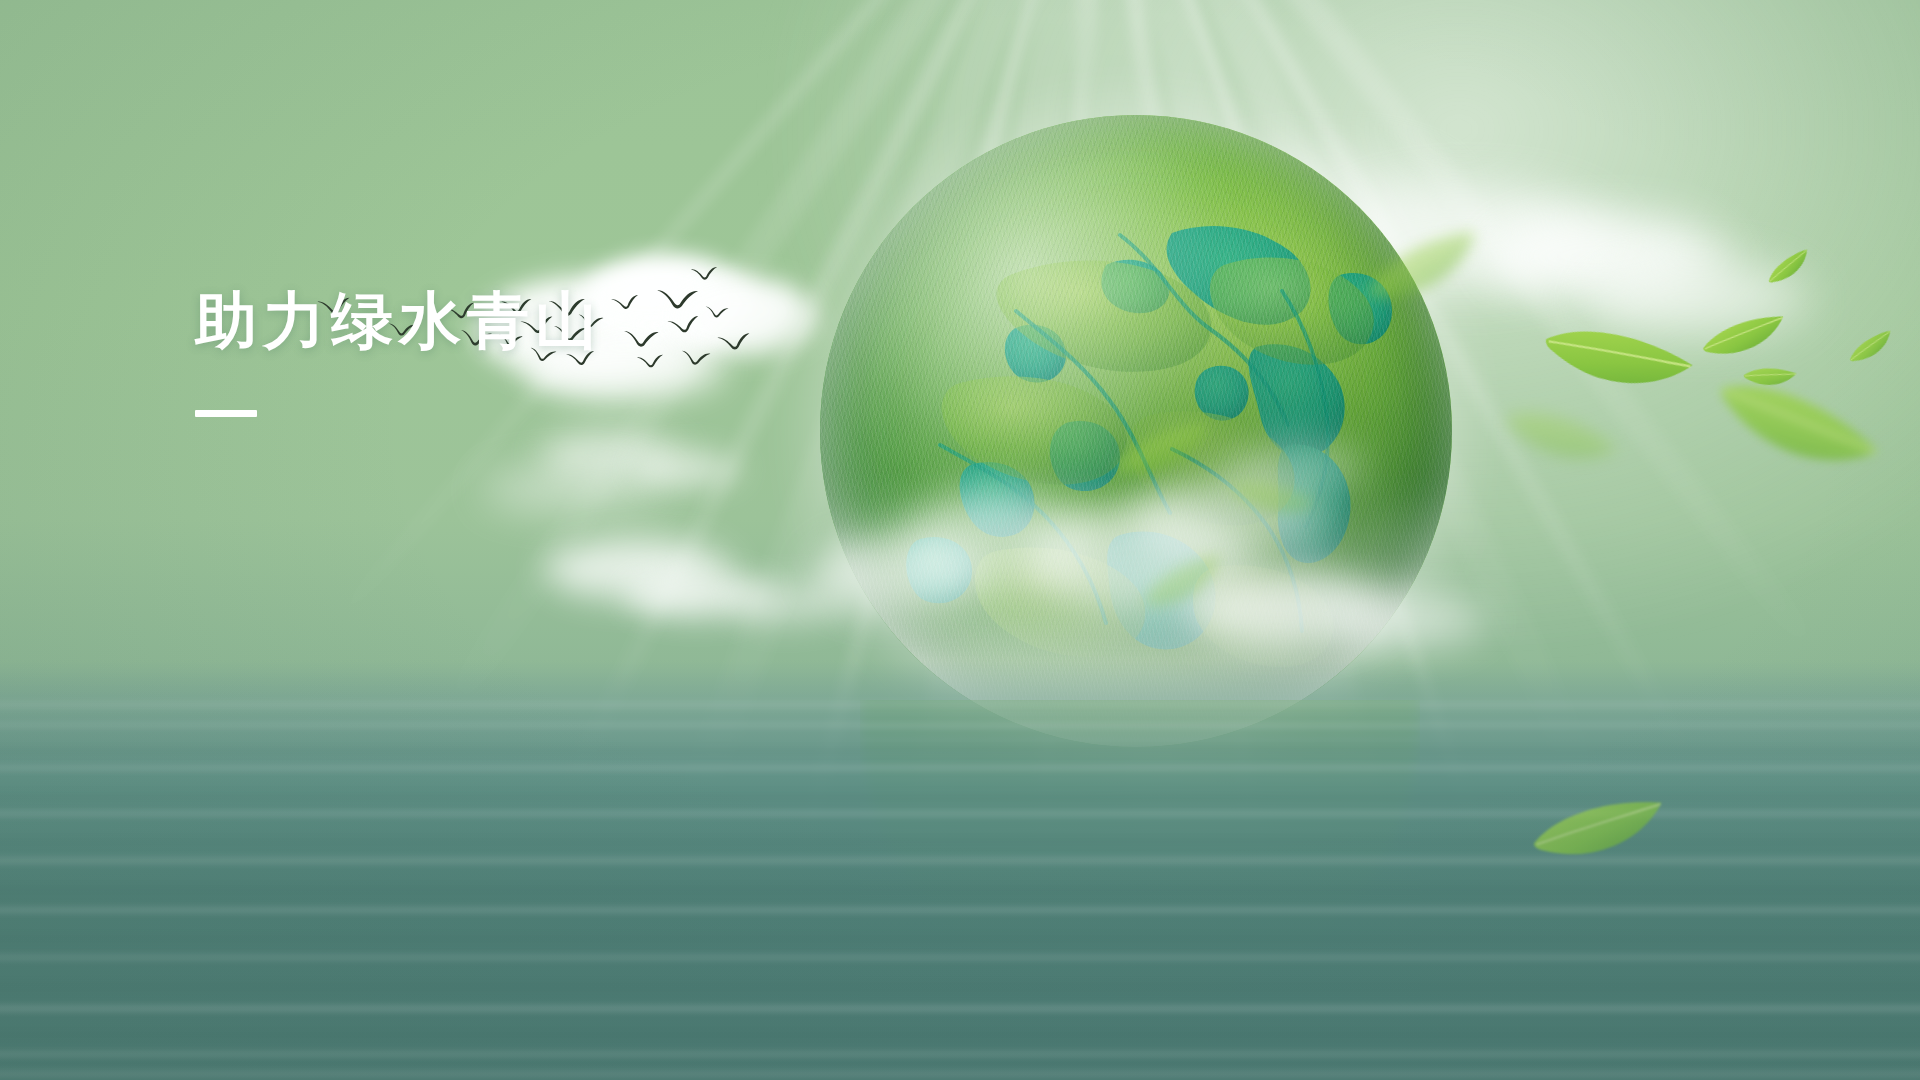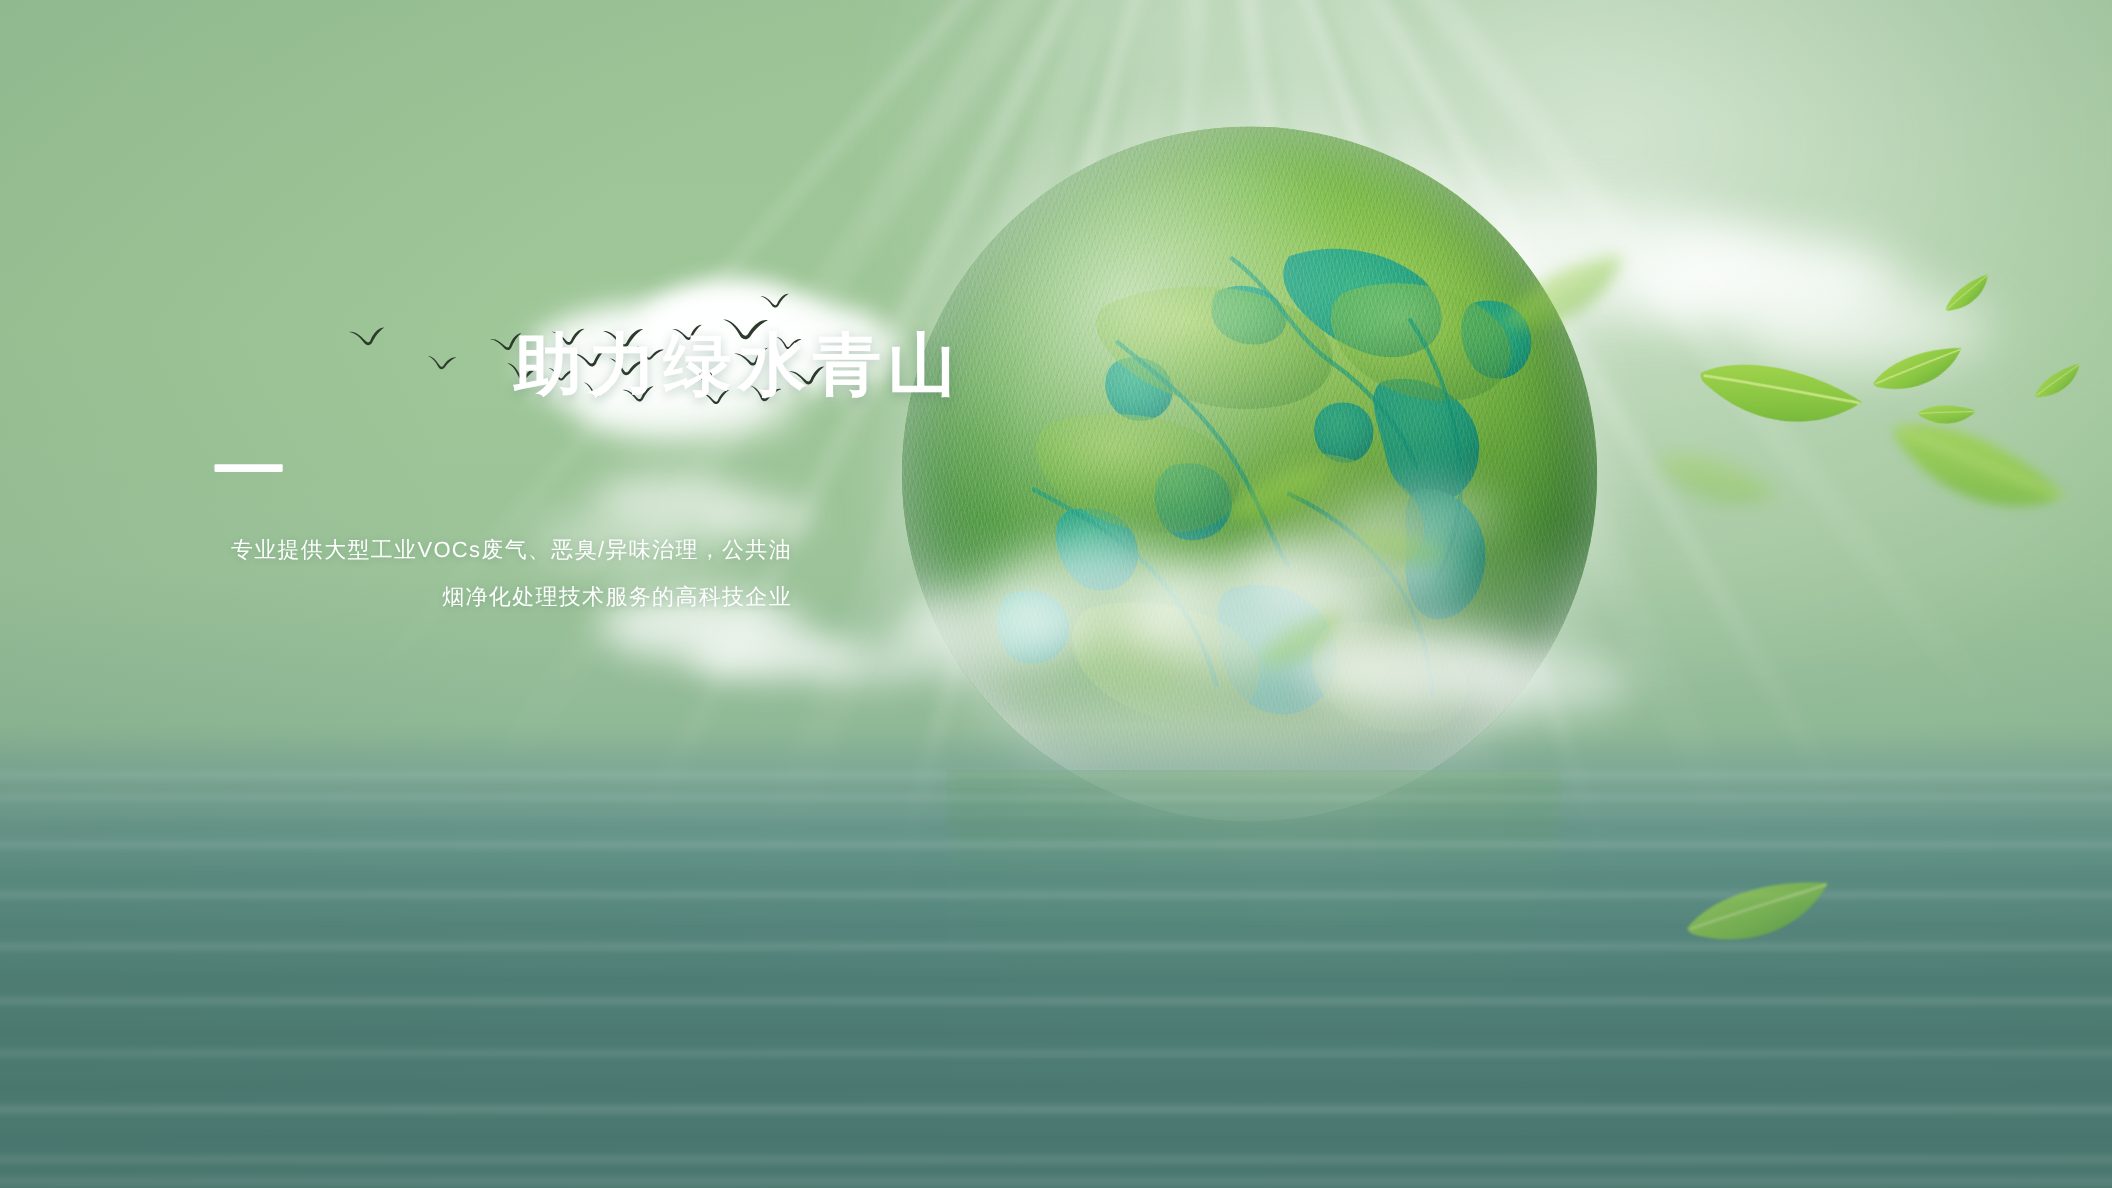--- a/index.html
+++ b/index.html
@@ -72,21 +72,21 @@
   #water .base{position:absolute;inset:0;
       background:linear-gradient(180deg,rgba(140,180,162,.0) 0%,rgba(120,163,150,.55) 10%,rgba(92,142,132,.85) 30%,rgba(78,126,118,.96) 58%,rgba(74,120,114,1) 100%);}
   #water .wave{position:absolute;left:-5%;width:110%;background:linear-gradient(180deg,rgba(255,255,255,0) 0%,rgba(255,255,255,.55) 50%,rgba(255,255,255,0) 100%);filter:blur(3px);}
   #water .wave.dark{background:linear-gradient(180deg,rgba(40,80,75,0) 0%,rgba(40,80,75,.35) 50%,rgba(40,80,75,0) 100%);}
 
   
   .leaf{position:absolute;pointer-events:none;}
   .leaf svg{display:block;overflow:visible;}
 
   
-  #copy{position:absolute;left:195px;top:300px;width:680px;z-index:40;text-align:right;}
+  #copy{position:absolute;left:195px;top:288px;width:680px;z-index:40;}
   .headline{font-size:62px;line-height:66px;font-weight:bold;color:#ffffff;letter-spacing:6px;
             text-shadow:0 2px 10px rgba(60,110,85,.30);}
   .hl2{margin-top:10px;}
   .rule{width:62px;height:7px;background:#ffffff;margin-top:56px;border-radius:1px;}
   .sub{margin-top:50px;font-size:20px;line-height:43px;color:#ffffff;letter-spacing:1.2px;max-width:525px;
        text-shadow:0 1px 6px rgba(60,110,85,.28);}
 </style>
 </head>
 <body>
 
@@ -484,16 +484,15 @@
           <path d="M2 3 C10 2 18 10 24 18 C27 22 30 22 32 18 C37 9 45 1 54 2 C46 6 39 14 34 22 C30 27 25 26 22 21 C17 12 10 5 2 3 Z" fill="#2d3a2c"></path>
         </svg>
       </div>
     </div>
 
   <div class="corner-dark"></div>
 
   <div id="copy">
     <div class="headline">助力绿水青山</div>
     <div class="rule"></div>
-    <div class="sub">专业提供大型工业VOCs废气、恶臭/异味治理，公共油烟净化处理技术服务的高科技企业</div>
   </div>
 
 </div>
 
 </body></html>

